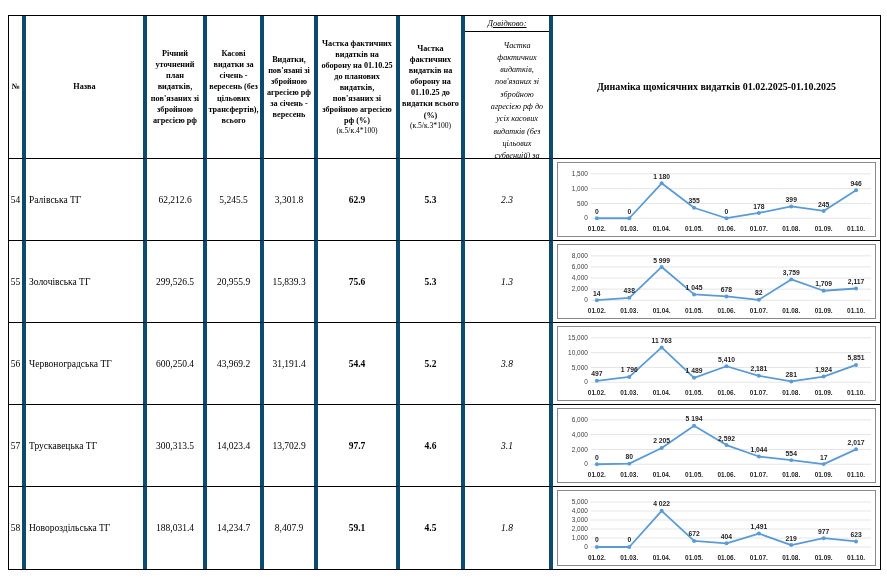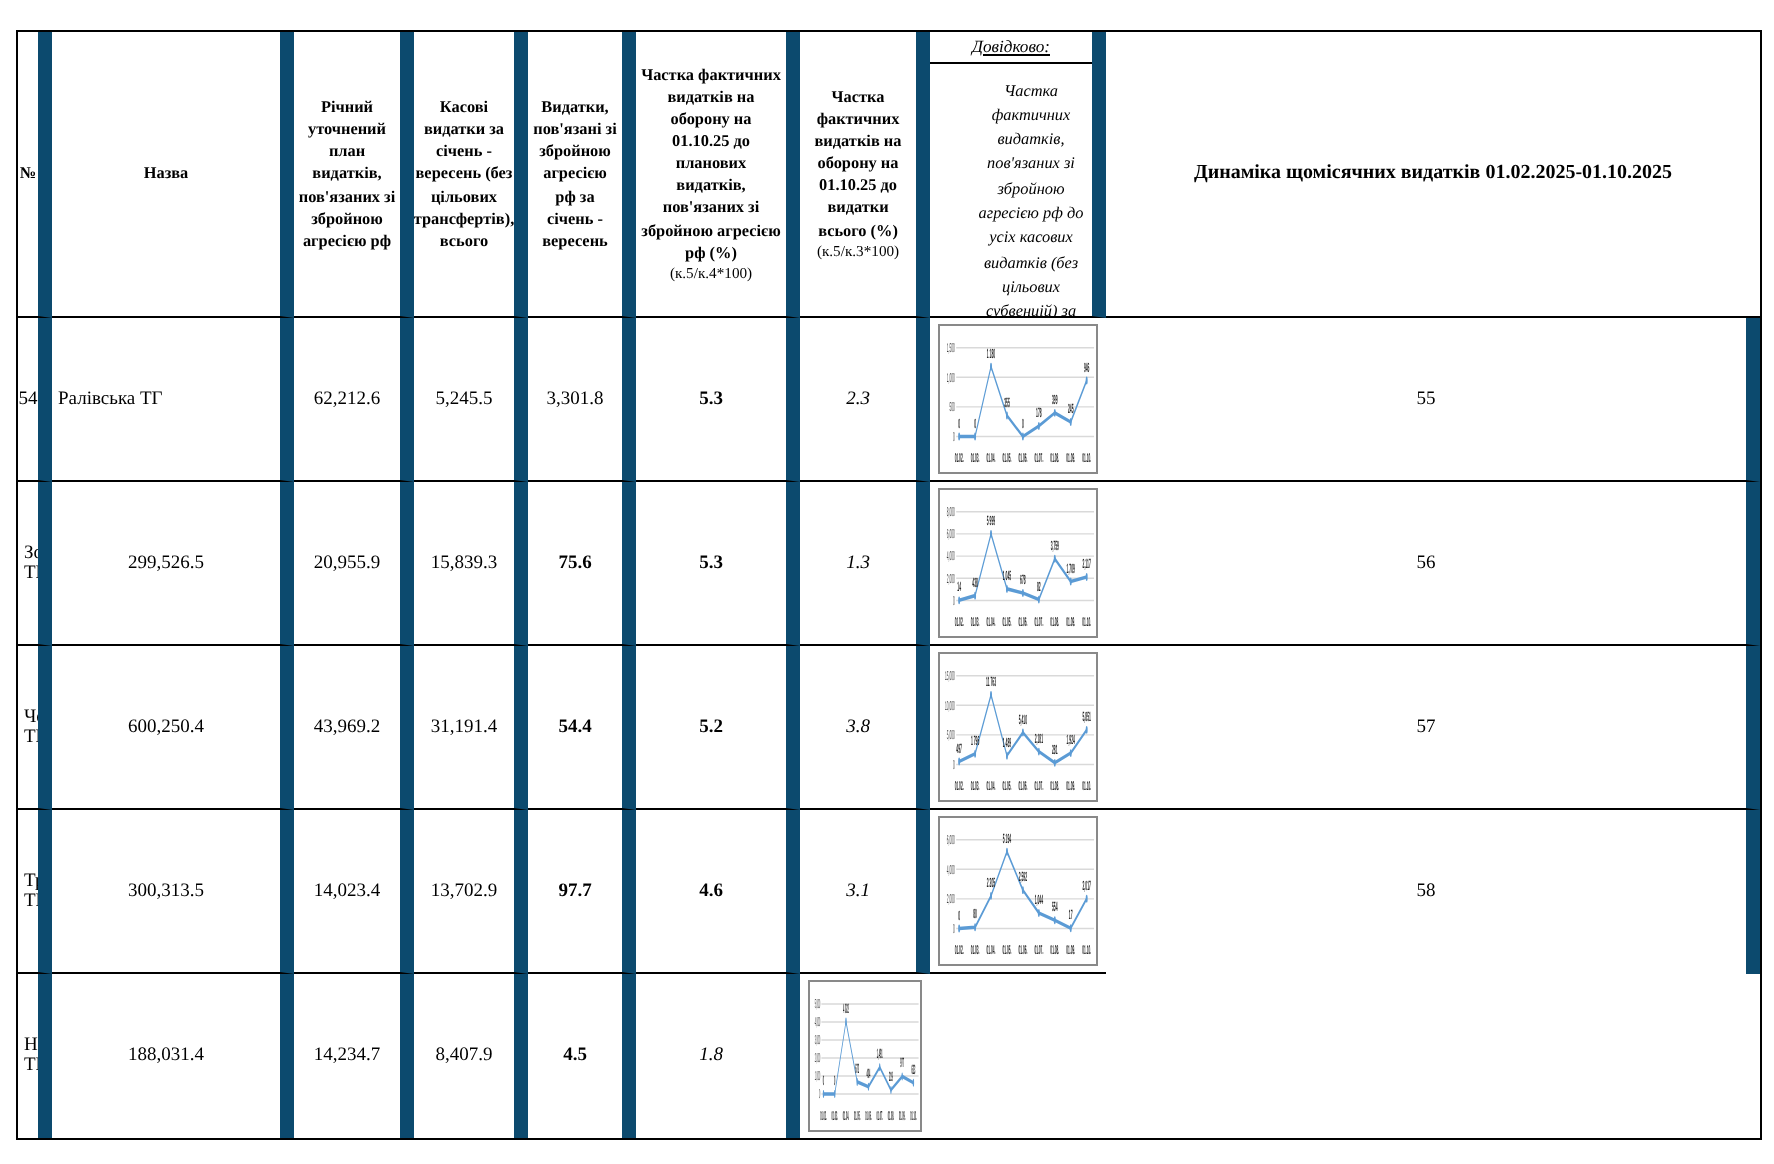--- a/index.html
+++ b/index.html
@@ -9,21 +9,21 @@
   }
   .table{
     position:absolute;left:8px;top:15px;
     display:grid;
     grid-template-columns:17px 121px 60px 57px 54px 82px 65px 88px 327px;
     grid-template-rows:143px repeat(5, 82px);
     border:1.5px solid #000;
     background:#fff;
   }
   .cell{
-    border-right:7px solid #0c4a6e;
+    border-right:4px solid #0c4a6e;
     border-bottom:1px solid #000;
     box-sizing:border-box;
     display:flex;align-items:center;justify-content:center;
     overflow:hidden;
   }
   .cell.last-col{border-right:none;}
   .cell.last-row{border-bottom:none;}
   .hdr{
     font-weight:bold;font-size:8.2px;line-height:1.35;text-align:center;
     padding:2px 2px;flex-direction:column;
@@ -89,20 +89,21 @@
   </div>
   <div class="cell hdr hdr-chart last-col">
       <span>Динаміка щомісячних видатків 01.02.2025-01.10.2025</span>
     </div>
 
   <div class="cell num-cell">54</div>
   <div class="cell name-cell">Ралівська ТГ</div>
   <div class="cell val-cell">62,212.6</div>
   <div class="cell val-cell">5,245.5</div>
   <div class="cell val-cell">3,301.8</div>
+  <div class="cell val-cell bold-cell">62.9</div>
   <div class="cell val-cell bold-cell">5.3</div>
   <div class="cell val-cell italic-cell">2.3</div>
   <div class="cell last-col cell-chart">
     <div class="chart">
         <svg viewBox="0 0 318 74" preserveAspectRatio="none">
           <line x1="33" x2="314" y1="56" y2="56" stroke="#d9d9d9" stroke-width="0.7"></line>
           <text x="30" y="58.2" text-anchor="end" class="ytick">0</text>
           <line x1="33" x2="314" y1="41" y2="41" stroke="#d9d9d9" stroke-width="0.7"></line>
           <text x="30" y="43.2" text-anchor="end" class="ytick">500</text>
           <line x1="33" x2="314" y1="26" y2="26" stroke="#d9d9d9" stroke-width="0.7"></line>
@@ -294,20 +295,21 @@
           <text x="299" y="69" text-anchor="middle" class="xtick">01.10.</text>
         </svg>
       </div>
   </div>
 
   <div class="cell num-cell last-row">58</div>
   <div class="cell name-cell last-row">Новороздільська ТГ</div>
   <div class="cell val-cell last-row">188,031.4</div>
   <div class="cell val-cell last-row">14,234.7</div>
   <div class="cell val-cell last-row">8,407.9</div>
+  <div class="cell val-cell bold-cell last-row">59.1</div>
   <div class="cell val-cell bold-cell last-row">4.5</div>
   <div class="cell val-cell italic-cell last-row">1.8</div>
   <div class="cell last-col last-row cell-chart">
     <div class="chart">
         <svg viewBox="0 0 318 74" preserveAspectRatio="none">
           <line x1="33" x2="314" y1="56" y2="56" stroke="#d9d9d9" stroke-width="0.7"></line>
           <text x="30" y="58.2" text-anchor="end" class="ytick">0</text>
           <line x1="33" x2="314" y1="47" y2="47" stroke="#d9d9d9" stroke-width="0.7"></line>
           <text x="30" y="49.2" text-anchor="end" class="ytick">1,000</text>
           <line x1="33" x2="314" y1="38" y2="38" stroke="#d9d9d9" stroke-width="0.7"></line>

